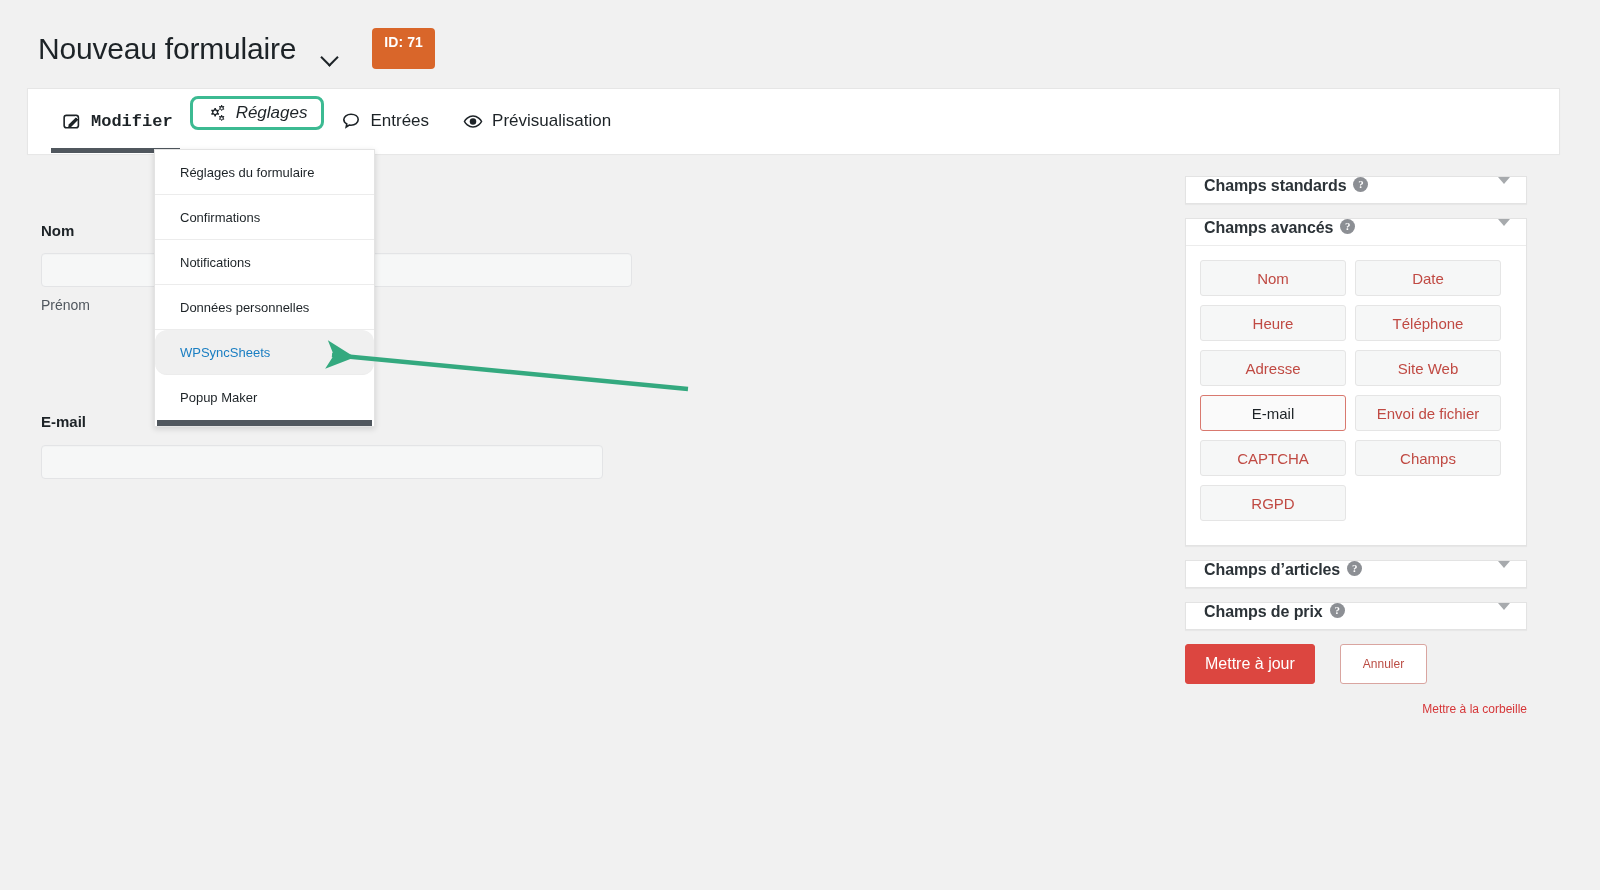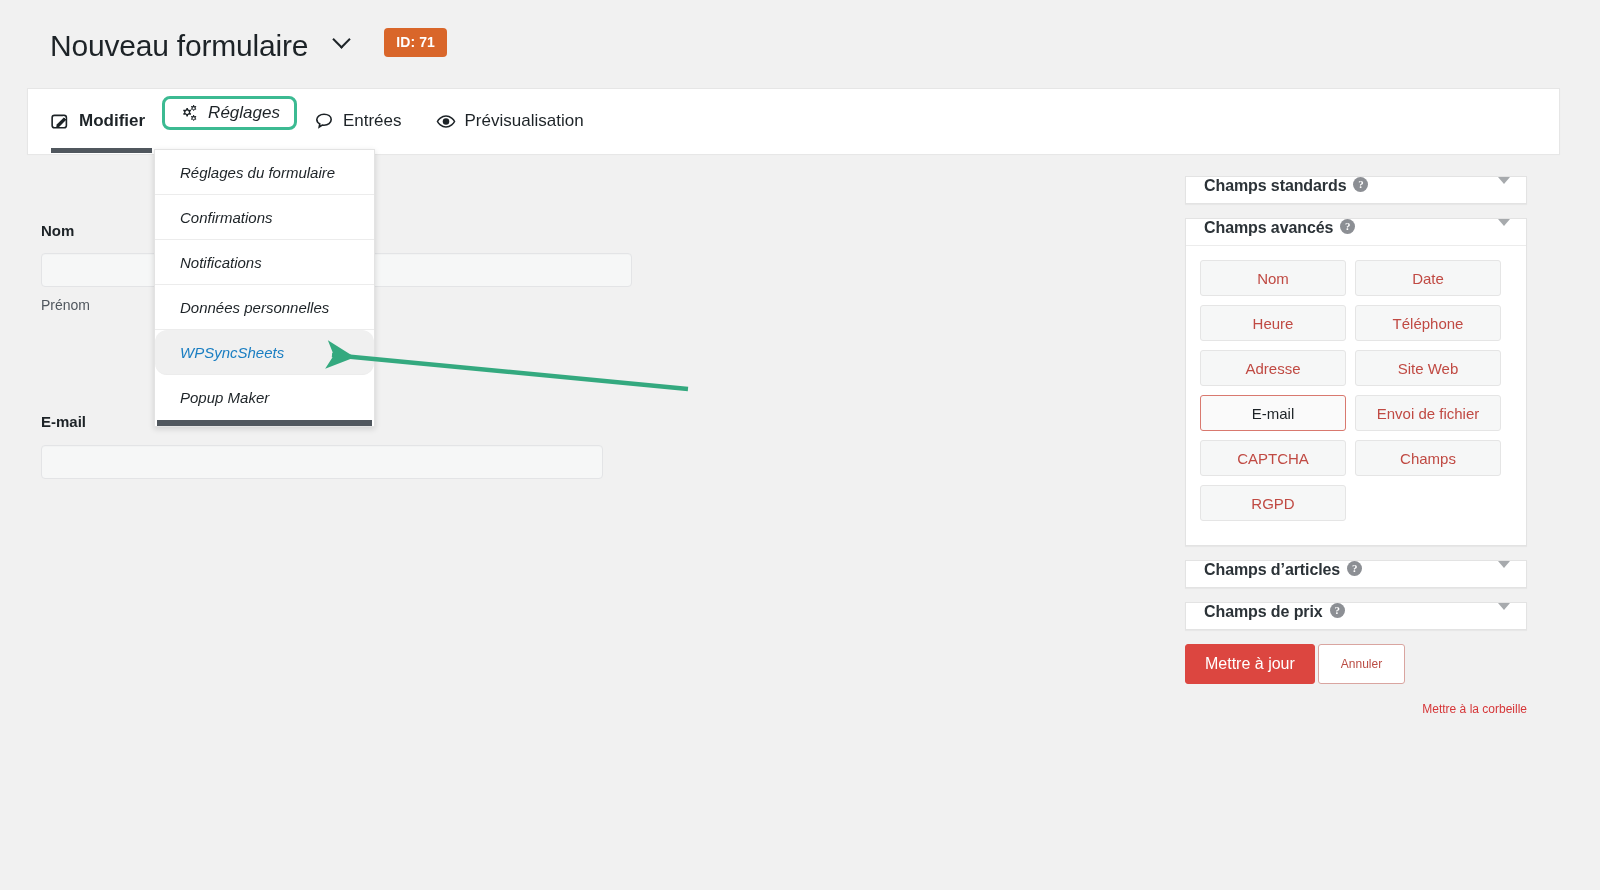--- a/index.html
+++ b/index.html
@@ -7,60 +7,60 @@
     width: 1600px; height: 890px;
     background: #f1f1f1;
     font-family: "Liberation Sans", sans-serif;
     overflow: hidden;
   }
   .root { position: relative; width: 1600px; height: 890px; }
 
   
   .header {
     position: absolute; left: 38px; top: 26px;
-    display: flex; align-items: flex-start; gap: 22px; margin-left: 12px;
+    display: flex; align-items: flex-end; gap: 22px;
   }
   .form-title {
     font-size: 30px; font-weight: 400; color: #1d2327;
     letter-spacing: -0.2px; line-height: 40px;
   }
   .title-caret {
     width: 22px; height: 22px; position: relative; cursor: pointer;
     margin-left: 2px; margin-top: 3px;
   }
   .title-caret::after {
     content: ""; position: absolute; left: 3px; top: 4px;
     width: 11px; height: 11px;
     border-right: 2.2px solid #1d2327; border-bottom: 2.2px solid #1d2327;
     transform: rotate(45deg);
   }
   .id-badge {
     background: #d9662a; color: #fff;
     font-size: 14px; font-weight: 700;
-    padding: 7px 12px 8px; border-radius: 4px;
+    padding: 7px 12px 20px; border-radius: 4px;
     line-height: 1; margin-left: 8px; margin-top: 2px;
     letter-spacing: 0.1px;
   }
 
   
   .tabbar {
     position: absolute; left: 27px; top: 88px;
     width: 1533px; height: 66px;
     background: #fff; border: 1px solid #e6e6e6; border-bottom: none;
     display: flex; align-items: flex-start;
     box-shadow: 0 1px 1px rgba(0,0,0,.04);
   }
   .tab {
     display: flex; align-items: center; gap: 9px;
     height: 64px; padding: 0 17px;
     font-size: 17px; color: #1d2327;
     cursor: pointer; position: relative;
     white-space: nowrap;
   }
-  .tab.first { padding-left: 22px; }
+  .tab.first { padding-left: 34px; font-family: Liberation Mono, monospace; }
   .tab.active-label { font-weight: 700; }
   .tab .underline {
     position: absolute; left: 23px; right: 10px; bottom: 0;
     height: 5px; background: #50575e;
   }
   .tab.highlighted {
     border: 3px solid #3cba92;
     border-radius: 8px; height: 34px; margin-top: 7px;
     padding: 0 14px;
     font-style: italic;
@@ -71,25 +71,24 @@
   .dropdown {
     position: absolute; left: 154px; top: 149px; width: 221px;
     background: #fff;
     border: 1px solid #e3e3e3;
     box-shadow: 0 2px 6px rgba(0,0,0,.14);
     z-index: 40;
   }
   .dd-item {
     height: 45px; display: flex; align-items: center;
     padding: 0 0 0 25px;
-    font-size: 15px; color: #1d2327;
+    font-size: 13px; color: #1d2327;
     border-bottom: 1px solid #ececec;
     cursor: pointer; background: #fff;
     white-space: nowrap;
-    font-style: italic;
   }
   .dd-item.hover { background: #f0f0f0; color: #1a7ec2; border-radius: 12px; }
   .dd-item.last { border-bottom: none; }
   .dd-footer { height: 6px; background: #50575e; margin: 0 2px; }
 
   
   .canvas {
     position: absolute; left: 27px; top: 154px;
     width: 1140px; height: 700px;
     background: transparent;
@@ -149,21 +148,21 @@
     background: #f6f7f7; border: 1px solid #e5e5e5; border-radius: 3px;
     color: #c04a43; font-size: 15px;
     display: flex; align-items: center; justify-content: center;
     cursor: pointer;
   }
   .field-btn.selected {
     border-color: #d9796f; background: #fafafa; color: #1d2327;
   }
 
   
-  .actions { display: flex; align-items: center; gap: 3px; margin-top: 6px; }
+  .actions { display: flex; align-items: center; gap: 25px; margin-top: 6px; }
   .btn-primary {
     background: #dc4640; color: #fff; border: 1px solid #dc4640;
     border-radius: 3px; font-size: 16px;
     padding: 0 19px; height: 40px;
     display: flex; align-items: center; cursor: pointer;
   }
   .btn-secondary {
     background: #fff; color: #bb4d44; border: 1px solid #d9a5a0;
     border-radius: 3px; font-size: 12px;
     padding: 0 22px; height: 40px;

